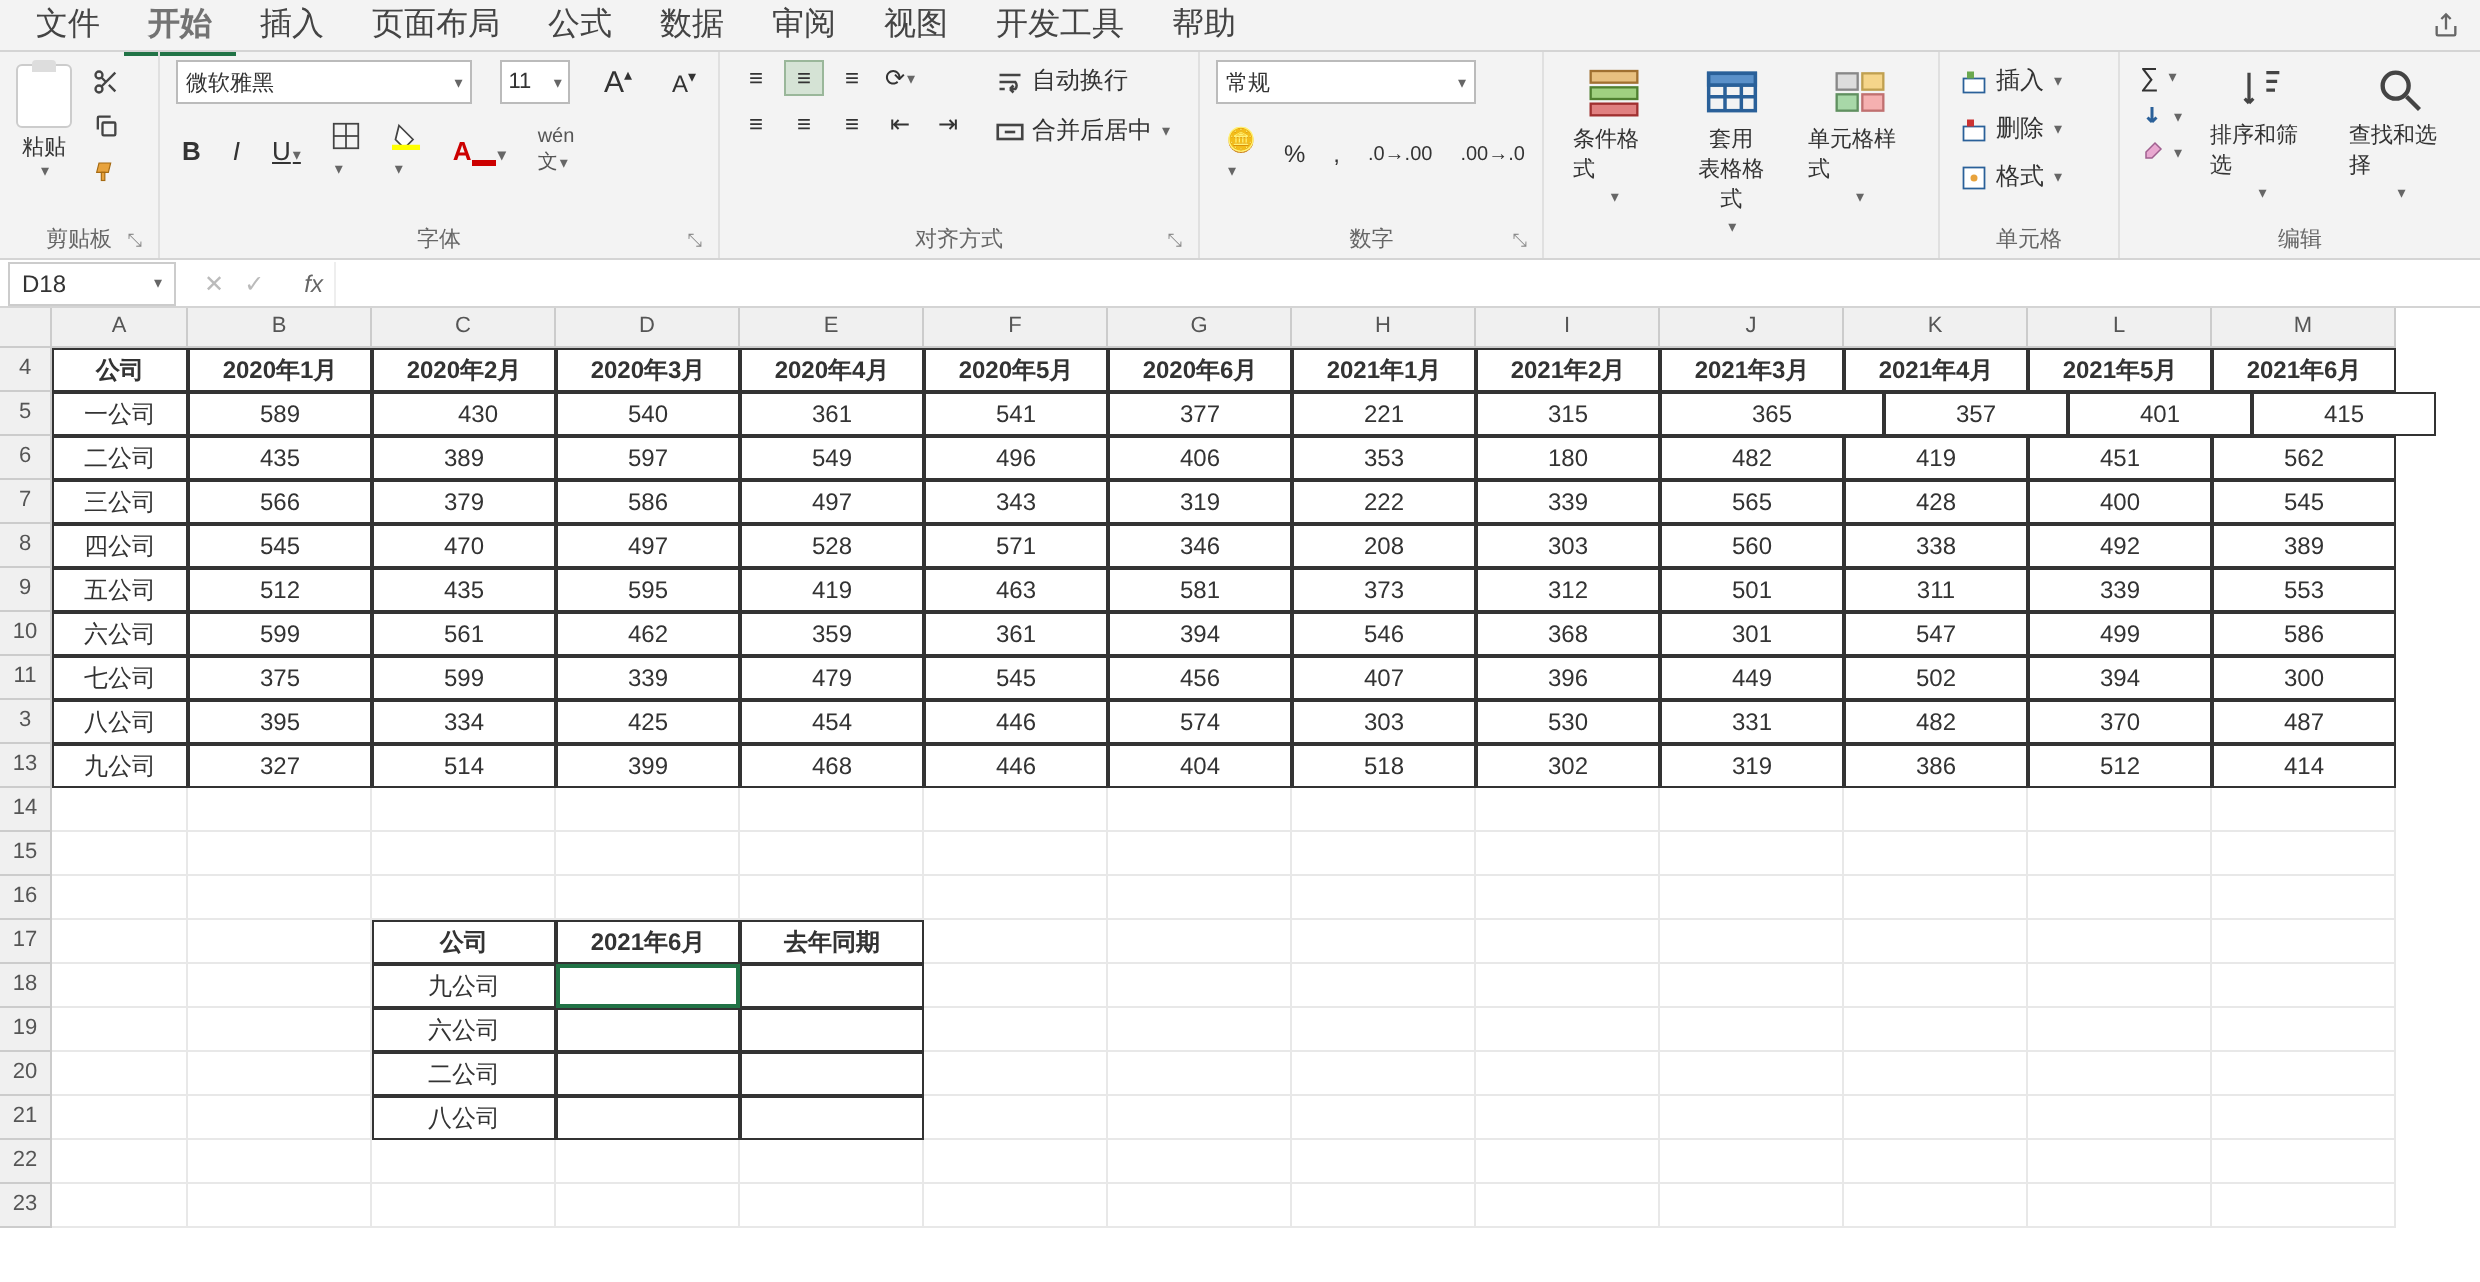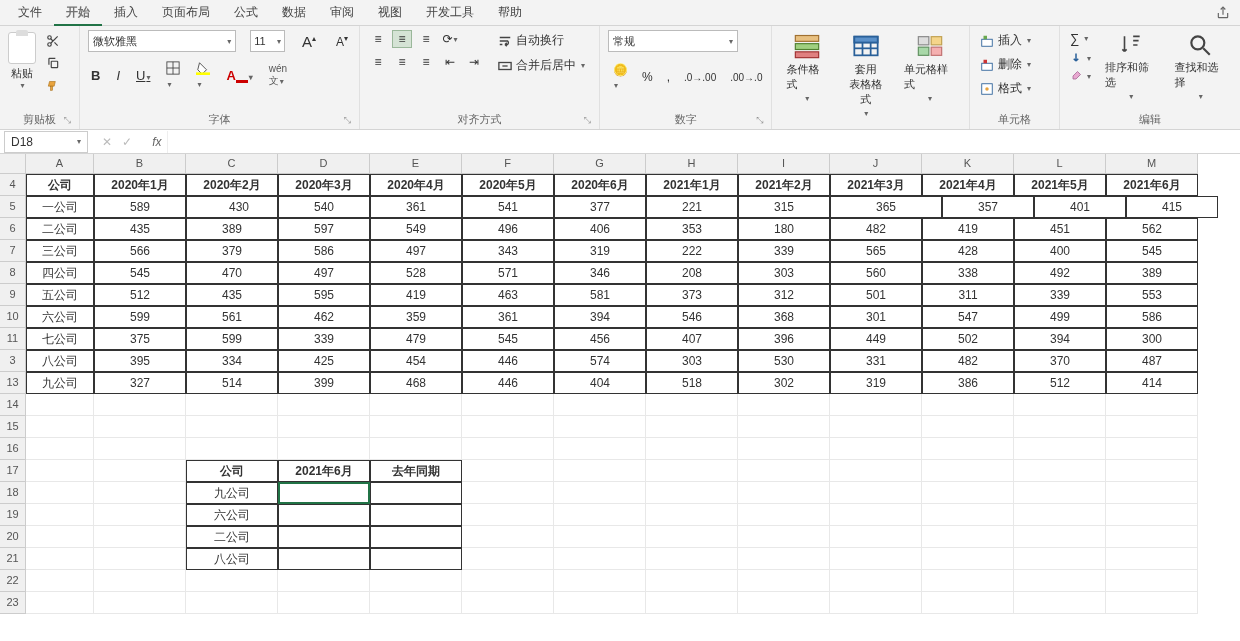--- a/index.html
+++ b/index.html
@@ -1,19 +1,19 @@
 <!DOCTYPE html>
 <html><head>
 <meta charset="utf-8">
 <style>
   * { box-sizing: border-box; margin: 0; padding: 0; }
   body { font-family: "微软雅黑", "Microsoft YaHei", sans-serif; font-size: 12px; background: #fff; color: #333; overflow: hidden; width: 1240px; height: 641px; position: relative; }
 
   
-  .menubar { display: flex; align-items: center; height: 26px; background: #f3f3f3; border-bottom: 1px solid #d4d4d4; padding-left: 6px; gap: 0; font-size: 12px; }
+  .menubar { display: flex; align-items: center; height: 26px; background: #f3f3f3; border-bottom: 1px solid #d4d4d4; padding-left: 6px; gap: 0; font-size: 16px; }
   .menubar .menu-item { padding: 4px 12px; cursor: pointer; color: #444; }
   .menubar .menu-item.active { color: #737373; border-bottom: 2px solid #217346; font-weight: 600; padding-bottom: 3px; }
   .menubar .share { margin-left: auto; padding: 4px 10px; cursor: pointer; }
 
   
   .ribbon { display: flex; height: 104px; background: #f3f3f3; border-bottom: 1px solid #d4d4d4; }
   .ribbon-group { display: flex; flex-direction: column; border-right: 1px solid #e0e0e0; padding: 4px 8px 2px; min-width: 60px; }
   .rg-body { flex: 1; display: flex; align-items: flex-start; gap: 6px; }
   .rg-label { text-align: center; font-size: 11px; color: #666; padding-top: 3px; position: relative; }
   .rg-label .dlg { position: absolute; right: 0; bottom: 1px; font-size: 9px; color: #888; cursor: pointer; }

